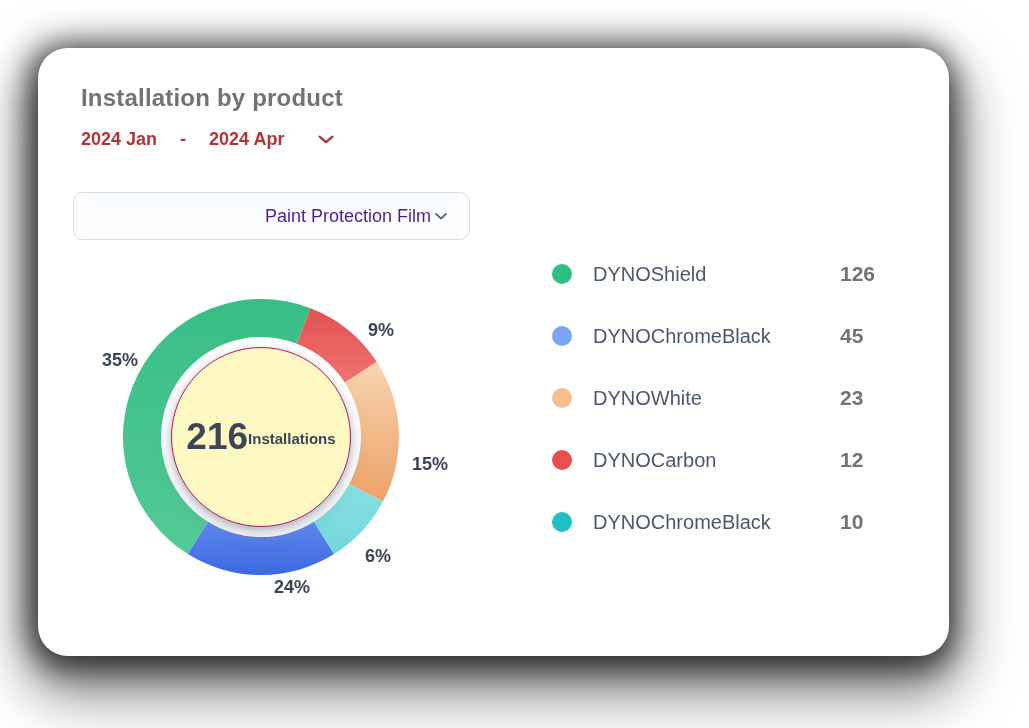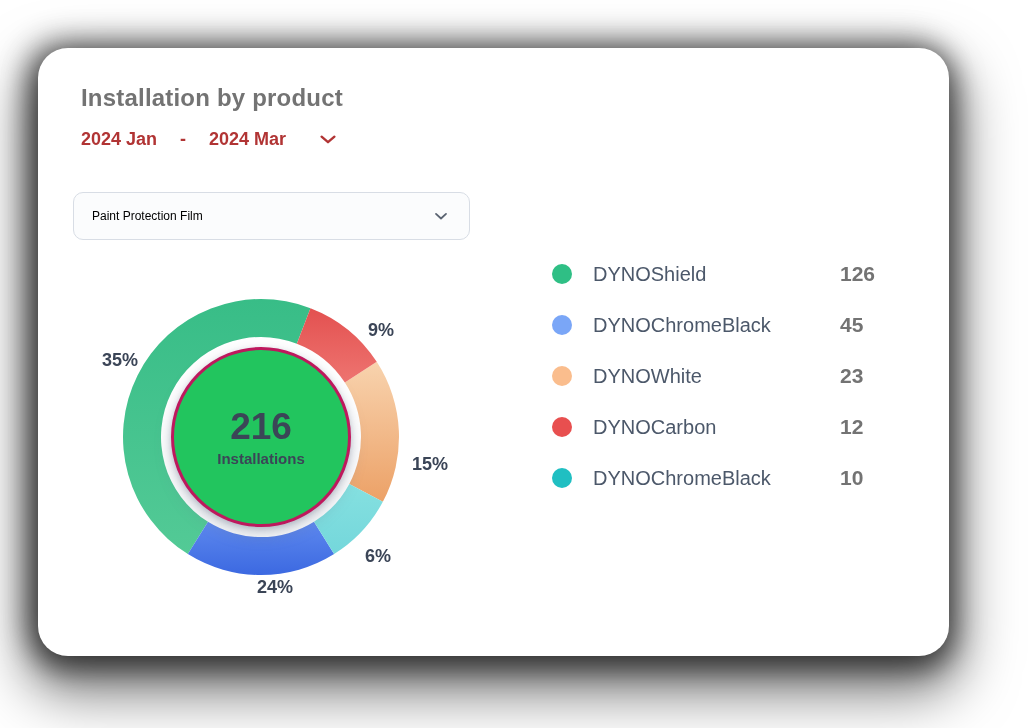--- a/index.html
+++ b/index.html
@@ -42,53 +42,53 @@
     position: absolute; left: 35px; top: 144px;
     width: 397px; height: 48px;
     background: #fbfcfd;
     border: 1px solid #d8dde5;
     border-radius: 10px;
     display: flex; align-items: center;
     padding: 0 18px;
     cursor: pointer;
   }
   .product-select .sel-label {
-    font-size: 12px; color: #000000; flex: 1;
+    font-size: 18px; color: #4c1d95; flex: 1; text-align: right;
   }
   .product-select svg { display: block; }
 
   .donut-wrap { position: absolute; left: 83px; top: 249px; width: 280px; height: 280px; }
   .donut-wrap svg { display: block; }
 
   .donut-center {
     position: absolute; left: 133px; top: 299px;
     width: 180px; height: 180px;
-    background: #22c55e;
-    border: 3px solid #be185d;
+    background: #fef9c3;
+    border: 1px solid #be185d;
     border-radius: 50%;
     box-shadow: 0 7px 16px rgba(110,122,145,0.40), 0 2px 5px rgba(110,122,145,0.28);
-    display: flex; flex-direction: column; align-items: center; justify-content: center;
+    display: flex; flex-direction: row; align-items: center; justify-content: center;
   }
   .center-value { font-size: 37px; font-weight: 700; color: #3b4557; line-height: 1.1; }
   .center-label { font-size: 15px; font-weight: 600; color: #3b4557; margin-top: 3px; }
 
   .pct {
     position: absolute;
     font-size: 18px; font-weight: 600; color: #3b4557;
     white-space: nowrap;
   }
   .pct-0 { left: 64px;  top: 302px; }  
-  .pct-1 { left: 219px; top: 529px; }  
+  .pct-1 { left: 236px; top: 529px; }  
   .pct-2 { left: 374px; top: 406px; }  
   .pct-3 { left: 330px; top: 272px; }  
   .pct-4 { left: 327px; top: 498px; }  
 
   .legend {
     position: absolute; left: 514px; top: 204px;
-    display: flex; flex-direction: column; gap: 7px;
+    display: flex; flex-direction: column; gap: 18px;
     width: 360px;
   }
   .legend-row {
     display: flex; align-items: center;
     height: 44px;
   }
   .legend-dot {
     width: 20px; height: 20px; border-radius: 50%;
     flex: 0 0 20px;
     margin-right: 21px;
@@ -105,21 +105,21 @@
 <body>
 
 <div class="stage">
   <div class="card">
 
     <div class="page-title">Installation by product</div>
 
     <div class="date-row">
       <span>2024 Jan</span>
       <span class="sep">-</span>
-      <span>2024 Mar</span>
+      <span>2024 Apr</span>
       <svg width="22" height="22" viewBox="0 0 24 24" fill="none" stroke="#b13434" stroke-width="2.6" stroke-linecap="round" stroke-linejoin="round">
           <path d="M5 9.5 L12 15.5 L19 9.5"></path>
         </svg>
     </div>
 
     <div class="product-select">
       <span class="sel-label">Paint Protection Film</span>
       <svg width="20" height="20" viewBox="0 0 24 24" fill="none" stroke="#5b6472" stroke-width="2.2" stroke-linecap="round" stroke-linejoin="round">
           <path d="M6 9.5 L12 15 L18 9.5"></path>
         </svg>

